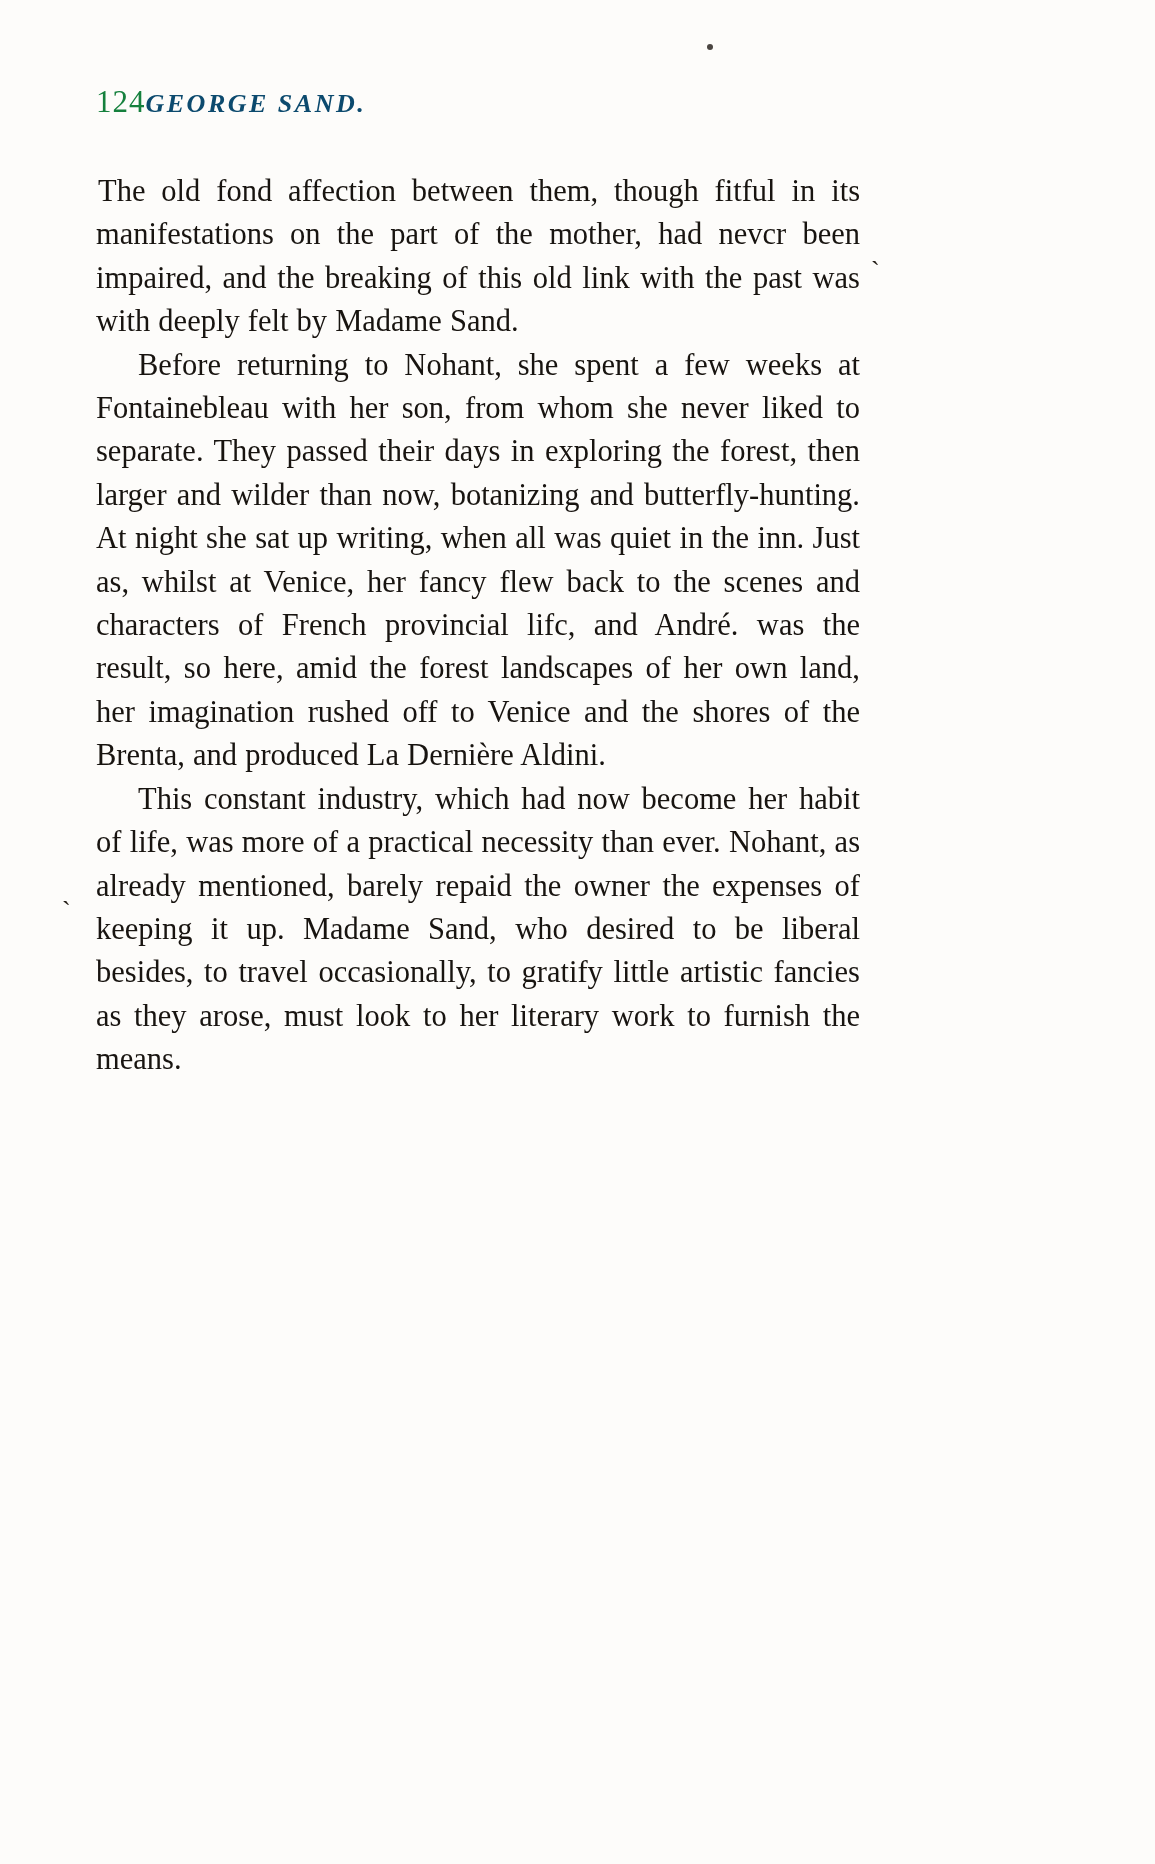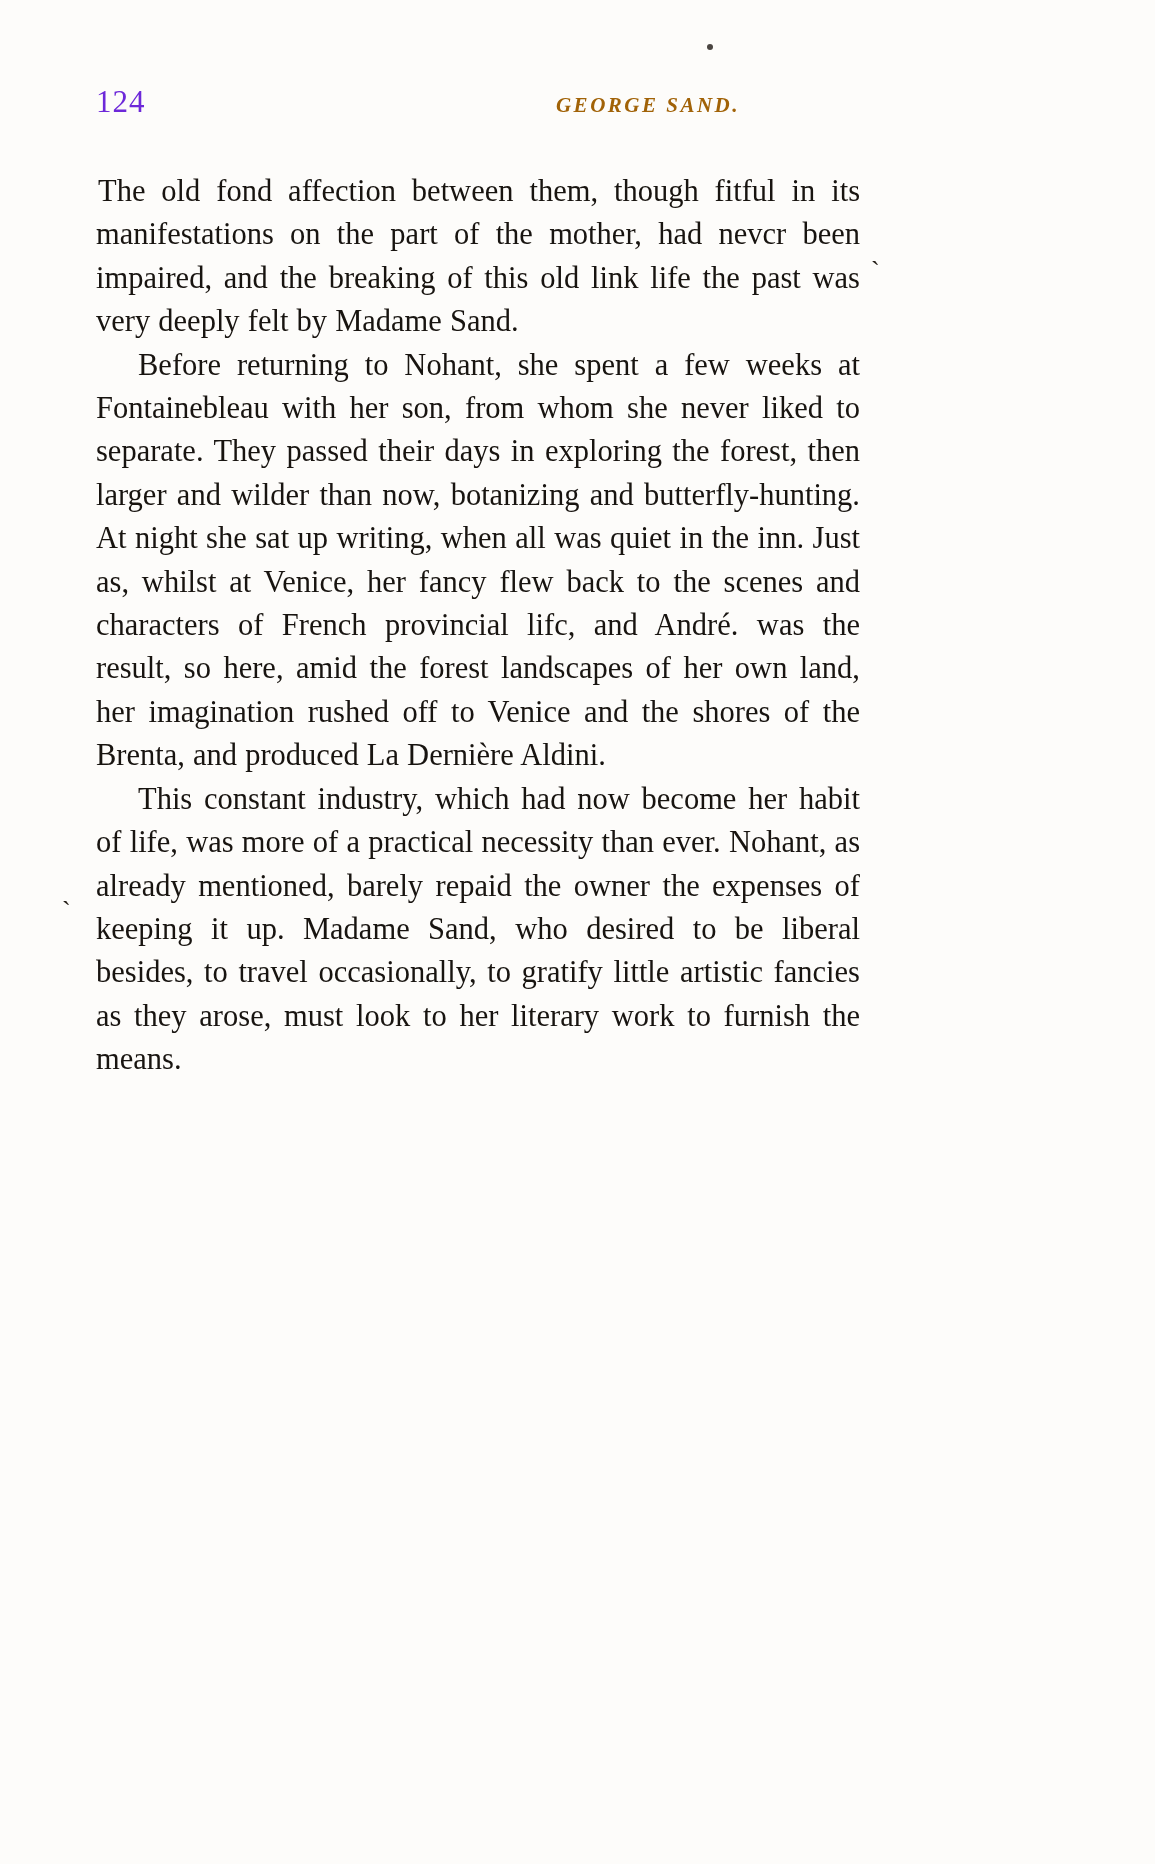--- a/index.html
+++ b/index.html
@@ -40,31 +40,31 @@
   .running-head {
     display: flex;
     align-items: baseline;
     height: 56px;
     margin-bottom: 30px;
   }
   .folio {
     font-size: 31px;
     letter-spacing: 1px;
     font-family: "Liberation Serif", serif;
-    color: #6d28d9;
+    color: #15803d;
   }
   .head-title {
     flex: 1;
-    text-align: right;
+    text-align: left;
     font-style: italic;
     font-weight: 700;
-    font-size: 21px;
+    font-size: 26px;
     letter-spacing: 2.5px;
     padding-right: 120px;
-    color: #a16207;
+    color: #0c4a6e;
   }
   .body-text p {
     margin: 0;
     text-align: justify;
     text-justify: inter-word;
     font-size: 30.5px;
     line-height: 43.4px;
     text-indent: 42px;
     -webkit-hyphens: none;
     hyphens: none;
@@ -96,19 +96,19 @@
   <span class="speck speck-left">ˋ</span>
 
   <div class="content">
 
     <div class="running-head">
       <span class="folio">124</span>
       <span class="head-title">GEORGE SAND.</span>
     </div>
 
     <div class="body-text" id="body-text">
-        <p class="first"><span>The old fond affection between them, though fitful in its manifestations on the part of the mother, had nevcr been impaired, and the breaking of this old link life the past was very deeply felt by Madame Sand.</span></p>
+        <p class="first"><span>The old fond affection between them, though fitful in its manifestations on the part of the mother, had nevcr been impaired, and the breaking of this old link with the past was with deeply felt by Madame Sand.</span></p>
         <p><span>Before returning to Nohant, she spent a few weeks at Fontainebleau with her son, from whom she never liked to separate.  They passed their days in exploring the forest, then larger and wilder than now, botanizing and butterfly-hunting.  At night she sat up writing, when all was quiet in the inn.  Just as, whilst at Venice, her fancy flew back to the scenes and characters of French provincial lifc, and </span><span class="it">André</span><span>. was the result, so here, amid the forest landscapes of her own land, her imagination rushed off to Venice and the shores of the Brenta, and produced </span><span class="it">La Dernière Aldini</span><span>.</span></p>
         <p><span>This constant industry, which had now become her habit of life, was more of a practical necessity than ever.  Nohant, as already mentioned, barely repaid the owner the expenses of keeping it up.  Madame Sand, who desired to be liberal besides, to travel occasionally, to gratify little artistic fancies as they arose, must look to her literary work to furnish the means.</span></p>
       </div>
 
   </div>
 </div>
 
 </body></html>

